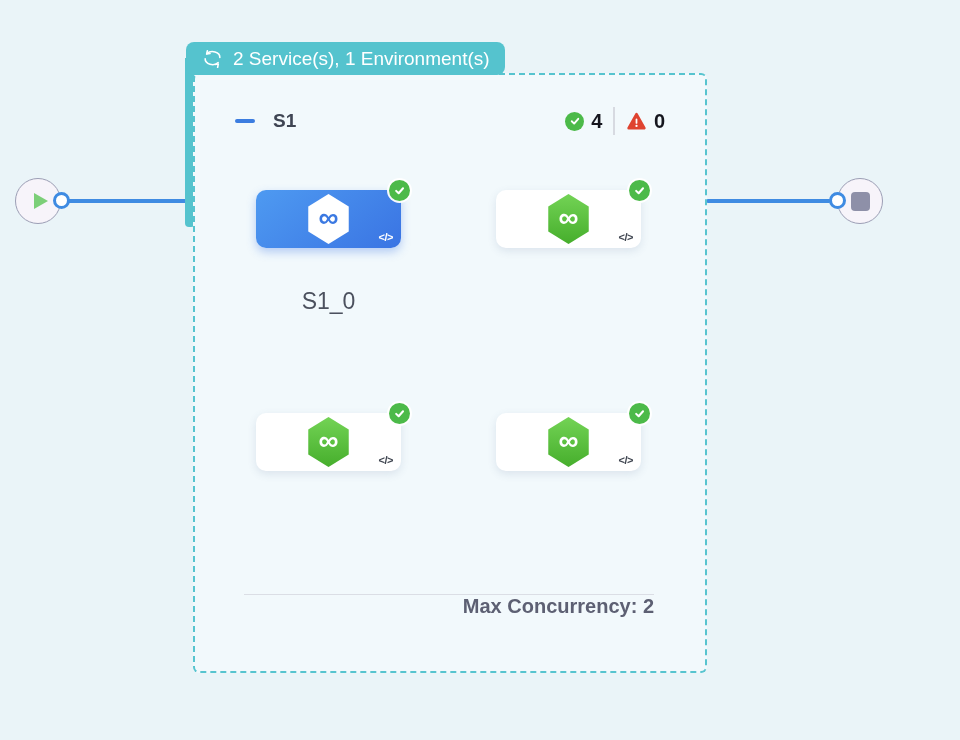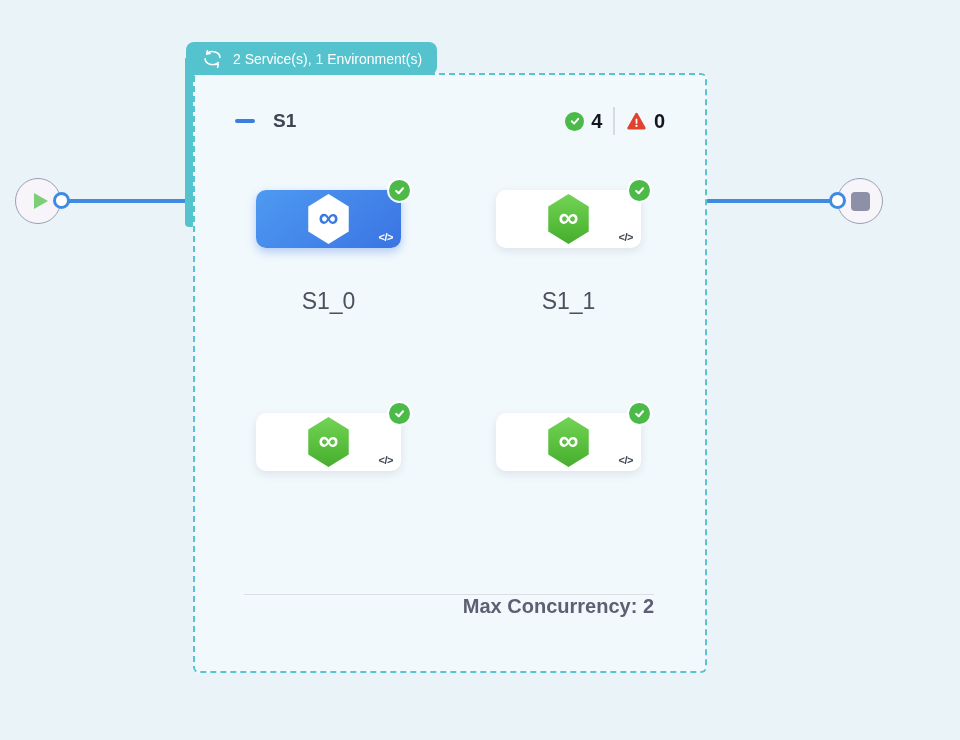--- a/index.html
+++ b/index.html
@@ -41,21 +41,21 @@
 
   
   .strip{
     position:absolute;left:185px;top:58px;width:10px;height:169px;
     background:#55c3ce;border-radius:0 0 4px 4px;z-index:2;
   }
   .badge{
     position:absolute;left:186px;top:42px;height:33px;
     background:#55c3ce;border-radius:8px;
     display:flex;align-items:center;padding:0 15px;
-    color:#fff;font-size:14px;font-weight:500;z-index:4;white-space:nowrap;
+    color:#fff;font-size:19px;font-weight:500;z-index:4;white-space:nowrap;
   }
   .badge .loop{margin-right:9px;display:flex;}
 
   
   .stage-box{
     position:absolute;left:193px;top:73px;width:514px;height:600px;
     box-sizing:border-box;
     border:2.5px dashed #57c4cf;border-radius:6px;
     background:#f2f9fc;z-index:3;
   }
@@ -205,21 +205,20 @@
         <span class="check-badge">
           <svg viewBox="0 0 14 14" width="13" height="13">
             <path d="M3.4 7.4 L6.1 10 L10.8 4.6" fill="none" stroke="#fff" stroke-width="2.2" stroke-linecap="round" stroke-linejoin="round"></path>
           </svg>
         </span>
         <span class="hex hex--green">
           <span class="inf">∞</span>
         </span>
         <span class="code-ico">&lt;/&gt;</span>
       </div>
-      <div class="cell-label">S1_1</div>
     </div>
 
     <div class="cell cell-3">
       <div class="card card--default">
         <span class="check-badge">
           <svg viewBox="0 0 14 14" width="13" height="13">
             <path d="M3.4 7.4 L6.1 10 L10.8 4.6" fill="none" stroke="#fff" stroke-width="2.2" stroke-linecap="round" stroke-linejoin="round"></path>
           </svg>
         </span>
         <span class="hex hex--green">

